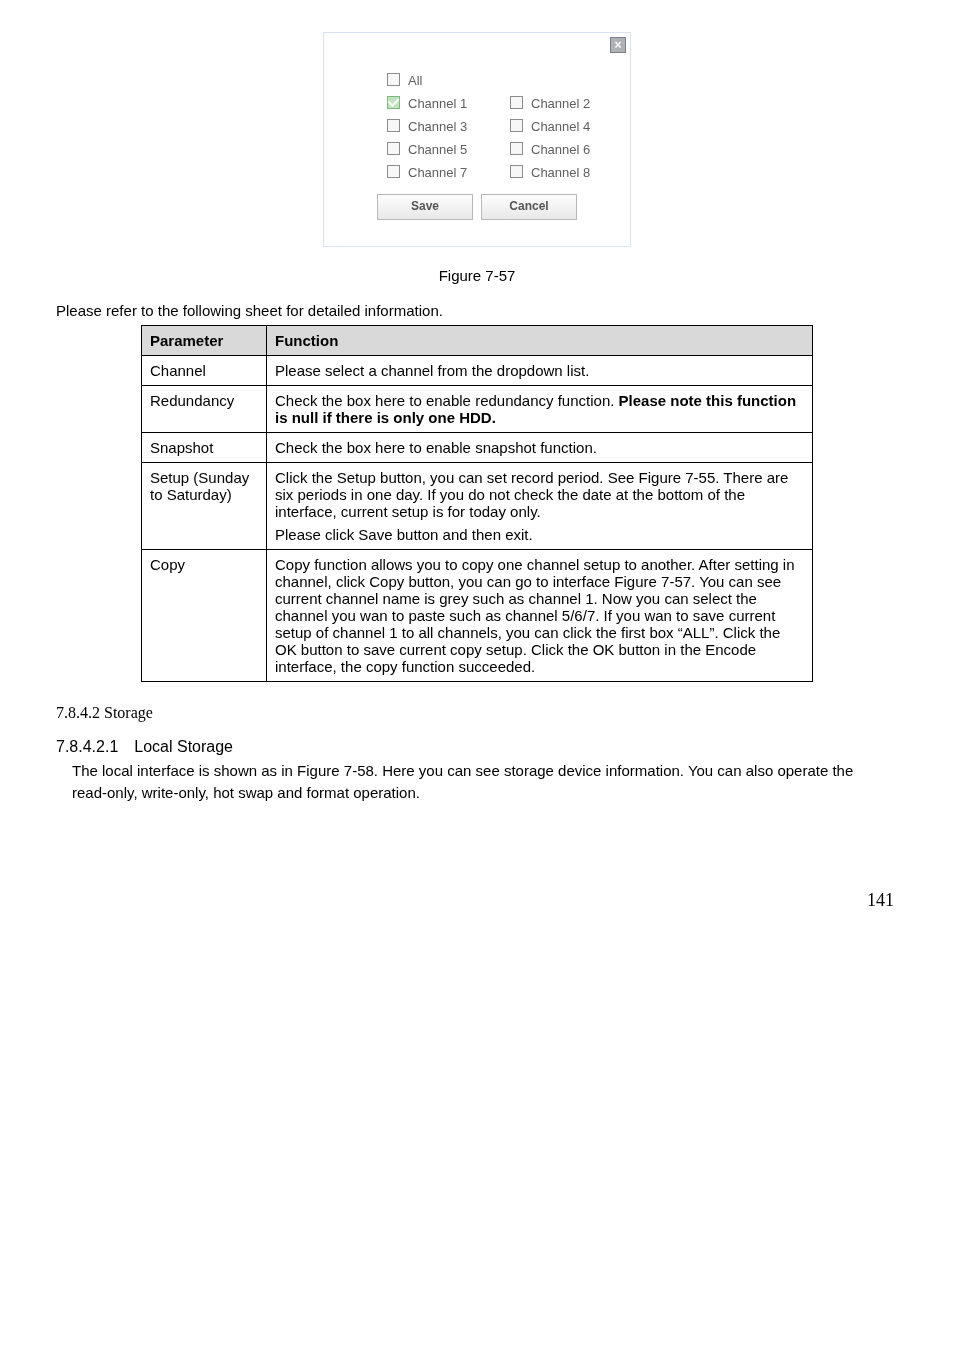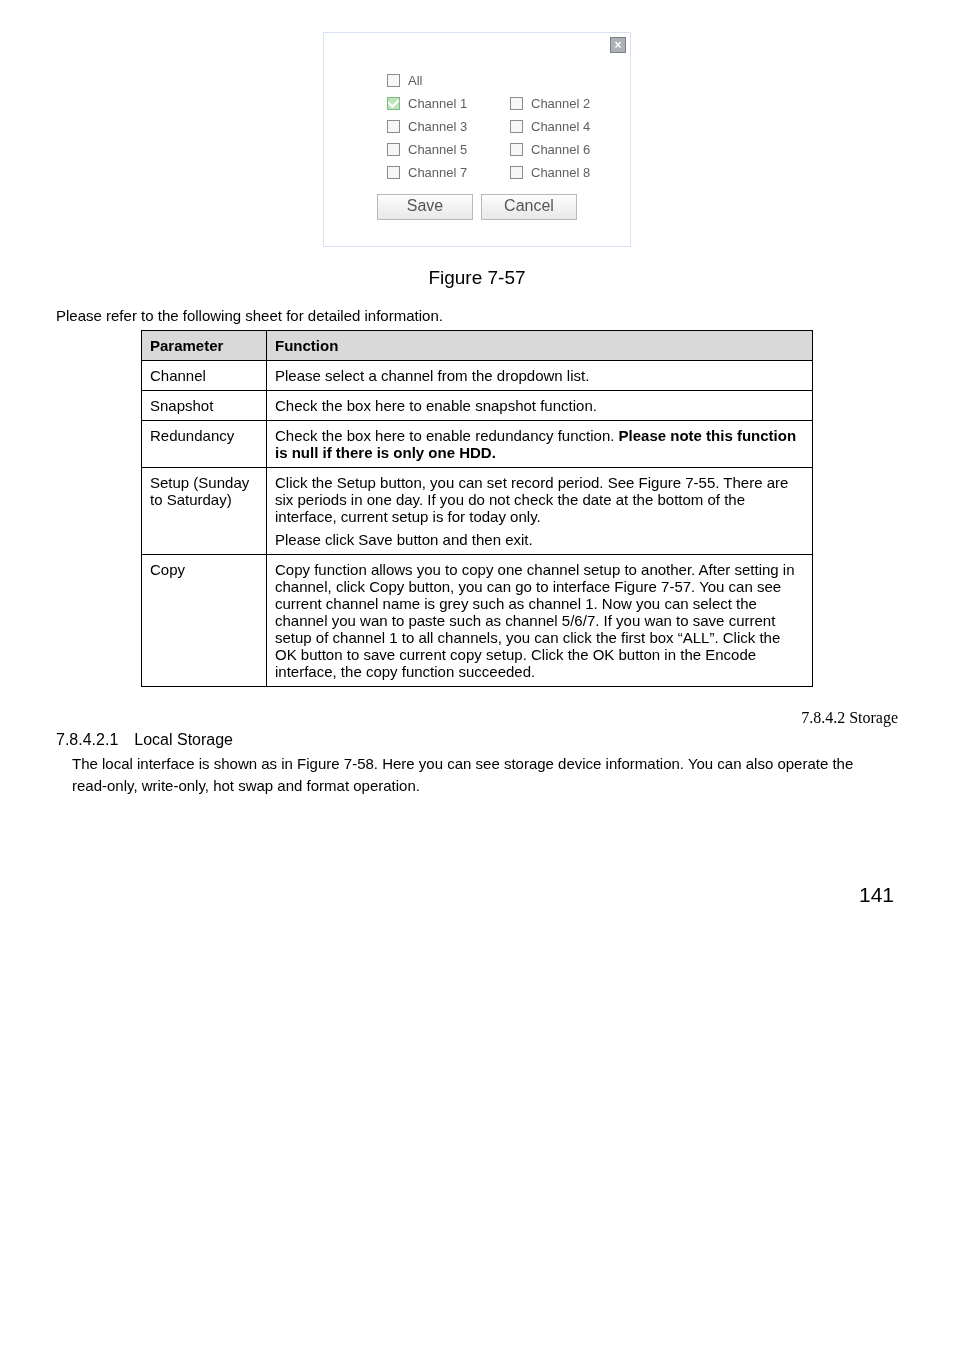--- a/index.html
+++ b/index.html
@@ -49,21 +49,21 @@
   .ch-row {
     display: flex;
     align-items: center;
     margin: 8px 0;
     font-size: 13px;
     color: #5f5f5f;
   }
   .ch-cell {
     width: 50%;
     display: flex;
-    align-items: center;
+    align-items: flex-start;
     padding-left: 33px;
   }
   .cb {
     width: 13px;
     height: 13px;
     border: 1px solid #8c8c8c;
     background: #f7f7f7;
     margin-right: 8px;
     display: inline-block;
     box-sizing: border-box;
@@ -88,30 +88,31 @@
     display: flex;
     justify-content: center;
     gap: 8px;
     margin-top: 14px;
   }
   .dlg-btn {
     width: 94px;
     height: 24px;
     background: linear-gradient(#fdfdfd,#e8e8e8);
     border: 1px solid #b8b8b8;
-    font-size: 16px;
+    font-size: 12px;
     color: #555;
     text-align: center;
     line-height: 22px;
     cursor: pointer;
+    font-weight: bold;
   }
   .fig-caption {
     text-align: center;
     margin: 14px 0 18px 0;
-    font-size: 19px;
+    font-size: 15px;
   }
   .lead-text {
     margin: 4px 0 6px 0;
     font-size: 15px;
   }
   .param-table {
     margin: 0 auto;
     border-collapse: collapse;
     width: 672px;
   }
@@ -126,37 +127,37 @@
     background: #d9d9d9;
     font-weight: bold;
   }
   .param-table .col-param {
     width: 108px;
   }
   .section-num {
     font-family: "Times New Roman", Times, serif;
     font-size: 16px;
     margin-top: 22px;
-    margin-bottom: 4px;
-    text-align: right;
+    margin-bottom: 16px;
   }
   .subsection {
     font-size: 16px;
     margin: 4px 0;
   }
   .body-text {
     font-size: 15px;
     line-height: 1.45;
     margin: 4px 16px;
   }
   .page-num {
     text-align: right;
-    font-size: 21px;
+    font-size: 18px;
     margin-top: 86px;
     padding-right: 4px;
+    font-family: Liberation Serif, serif;
   }
 </style>
 </head>
 <body>
 
 <div class="dialog-wrap">
   <div class="dialog">
     <div class="dialog-titlebar">
       <div class="close-icon">×</div>
     </div>
@@ -230,26 +231,26 @@
       <th class="col-param">Parameter</th>
       <th>Function</th>
     </tr>
   </thead>
   <tbody>
     <tr>
       <td>Channel</td>
       <td>Please select a channel from the dropdown list.</td>
     </tr>
     <tr>
+      <td>Redundancy</td>
+      <td><span>Check the box here to enable redundancy function. </span><b>Please note this function is null if there is only one HDD.</b></td>
+    </tr>
+    <tr>
       <td>Snapshot</td>
       <td>Check the box here to enable snapshot function.</td>
-    </tr>
-    <tr>
-      <td>Redundancy</td>
-      <td><span>Check the box here to enable redundancy function. </span><b>Please note this function is null if there is only one HDD.</b></td>
     </tr>
     <tr>
       <td>Setup (Sunday to Saturday)</td>
       <td>
         <span>Click the Setup button, you can set record period. See Figure 7-55. There are six periods in one day. If you do not check the date at the bottom of the interface, current setup is for today only.</span>
         <div style="margin-top:6px">Please click Save button and then exit.</div>
       </td>
     </tr>
     <tr>
       <td>Copy</td>

